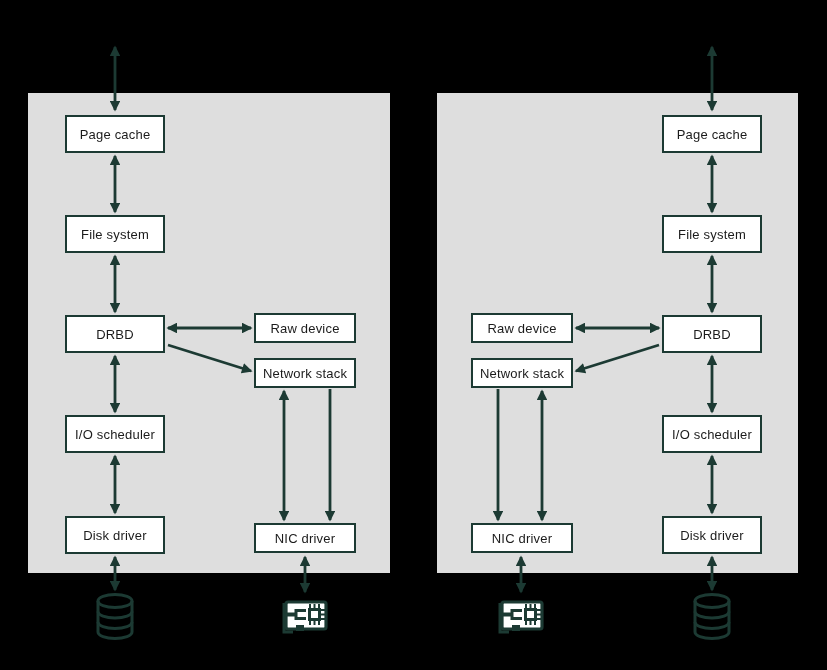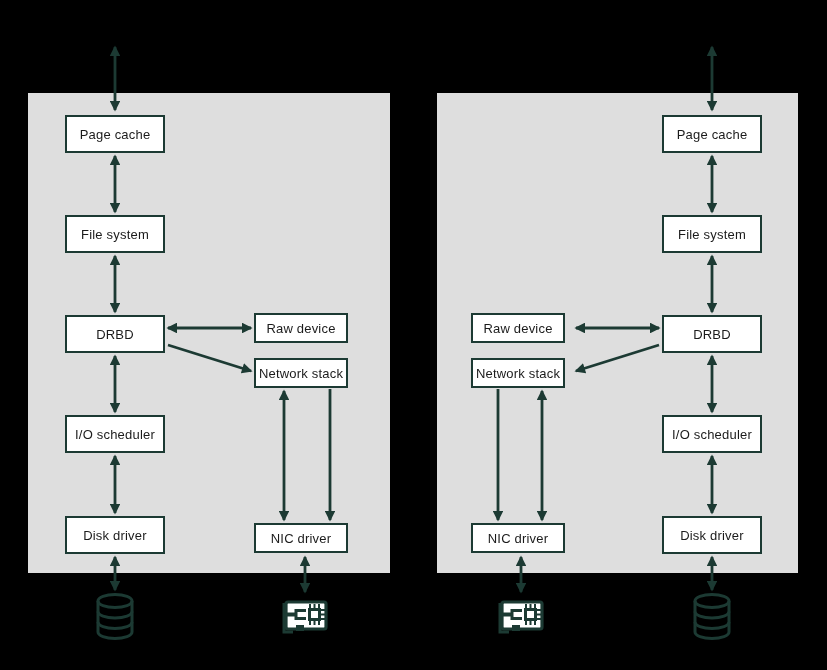--- a/index.html
+++ b/index.html
@@ -27,21 +27,21 @@
     border:2px solid var(--accent);
     display:flex;align-items:center;justify-content:center;
     color:var(--text);
     font-size:13px;
     font-weight:500;
     letter-spacing:0.2px;
     box-sizing:border-box;
     white-space:nowrap;
   }
   .box.main{width:100px;height:38px;}
-  .box.side{width:94px;height:30px;text-align:right;}
+  .box.side{width:102px;height:30px;text-align:right;}
   .overlay{
     position:absolute;left:0;top:0;
     pointer-events:none;
   }
   .arr{
     stroke:var(--accent);
     stroke-width:2.8;
     fill:none;
   }
   marker path{fill:var(--accent);}

